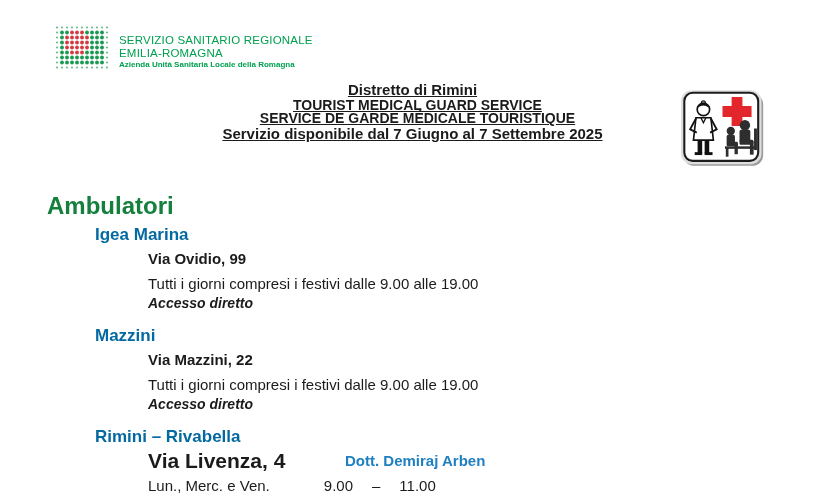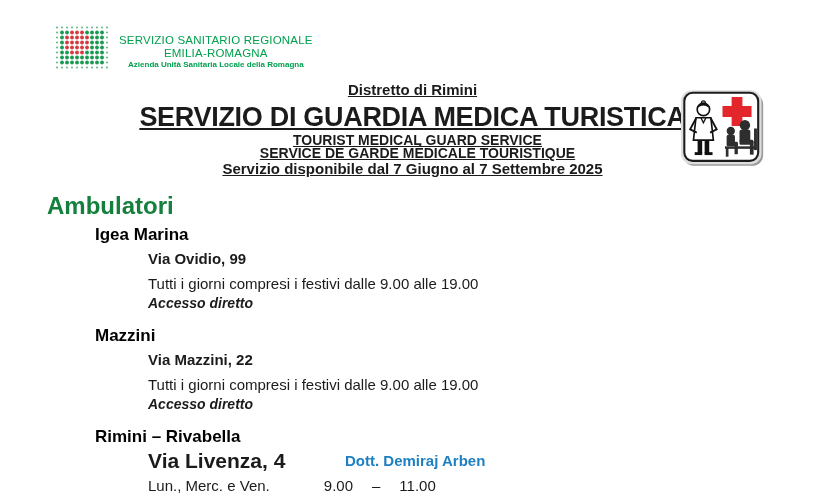--- a/index.html
+++ b/index.html
@@ -10,21 +10,21 @@
     overflow: hidden;
     position: relative;
     font-family: "Liberation Sans", sans-serif;
     color: #1b1b1b;
     -webkit-font-smoothing: antialiased;
   }
 
   
   .logo { position: absolute; left: 54px; top: 24px; display: flex; align-items: flex-start; gap: 9px; }
   .logo-dots { width: 56px; height: 47px; }
-  .logo-text { padding-top: 10px; color: #00a04f; text-align: center; }
+  .logo-text { padding-top: 10px; color: #00a04f; }
   .logo-line1, .logo-line2 { font-size: 11.5px; line-height: 12.5px; letter-spacing: .2px; }
   .logo-line3 { font-size: 8px; font-weight: bold; line-height: 11px; }
 
   
   .center-head { position: absolute; left: 0; right: 0; top: 81px; text-align: center; text-decoration: underline; }
   .district { font-size: 15px; font-weight: bold; line-height: 18px; }
   .main-title { font-size: 27px; font-weight: bold; letter-spacing: -0.3px; line-height: 33px; margin-top: 2px; }
   .sub-line { font-size: 14px; font-weight: bold; line-height: 13px; padding-left: 10px; }
   .availability { font-size: 15px; font-weight: bold; }
 
@@ -32,21 +32,21 @@
   .badge { position: absolute; left: 681px; top: 90px; width: 83px; height: 77px; }
 
   
   .ambulatori {
     position: absolute; left: 47px; top: 191px;
     font-size: 24px; font-weight: bold; line-height: 30px;
     color: #15803d;
   }
   .clinics { position: absolute; left: 95px; top: 224px; width: 640px; }
   .clinic { margin-bottom: 12px; }
-  .clinic-name { font-size: 17px; font-weight: bold; line-height: 22px; color: #000000; }
+  .clinic-name { font-size: 17px; font-weight: bold; line-height: 22px; color: #0369a1; }
   .clinic-body { margin-left: 53px; }
   .address { font-size: 15px; font-weight: bold; line-height: 20px; margin-top: 3px; }
   .addr-row { display: flex; margin-top: 3px; }
   .addr-col { width: 197px; font-size: 21px; font-weight: bold; line-height: 20px; }
   .doctor { font-size: 15px; font-weight: bold; line-height: 20px; color: #1e7fc2; }
   .note { font-size: 15px; line-height: 20px; margin-top: 5px; }
   .access { font-size: 14px; font-weight: bold; font-style: italic; line-height: 19px; }
   .sched { margin-top: 4px; }
   .sched-row { display: flex; font-size: 15px; line-height: 21px; gap: 12px; }
   .days { width: 145px; }
@@ -160,21 +160,20 @@
     </svg>
   <div class="logo-text">
     <div class="logo-line1">SERVIZIO SANITARIO REGIONALE</div>
     <div class="logo-line2">EMILIA-ROMAGNA</div>
     <div class="logo-line3">Azienda Unità Sanitaria Locale della Romagna</div>
   </div>
 </div>
 
 <div class="center-head">
   <div class="district">Distretto di Rimini</div>
-  <div class="main-title">SERVIZIO DI GUARDIA MEDICA TURISTICA</div>
   <div class="sub-line">TOURIST MEDICAL GUARD SERVICE</div>
   <div class="sub-line">SERVICE DE GARDE MÉDICALE TOURISTIQUE</div>
   <div class="availability">Servizio disponibile dal 7  Giugno al 7 Settembre 2025</div>
 </div>
 
 <svg class="badge" viewBox="0 0 100 92">
   <rect x="3" y="4" width="96" height="87" rx="13" fill="#9c9c9c"></rect>
   <rect x="0" y="0" width="97" height="89" rx="13" fill="#dedede"></rect>
   <rect x="4" y="3" width="89" height="82" rx="10" fill="#ffffff" stroke="#1c1c1c" stroke-width="2.5"></rect>
 

